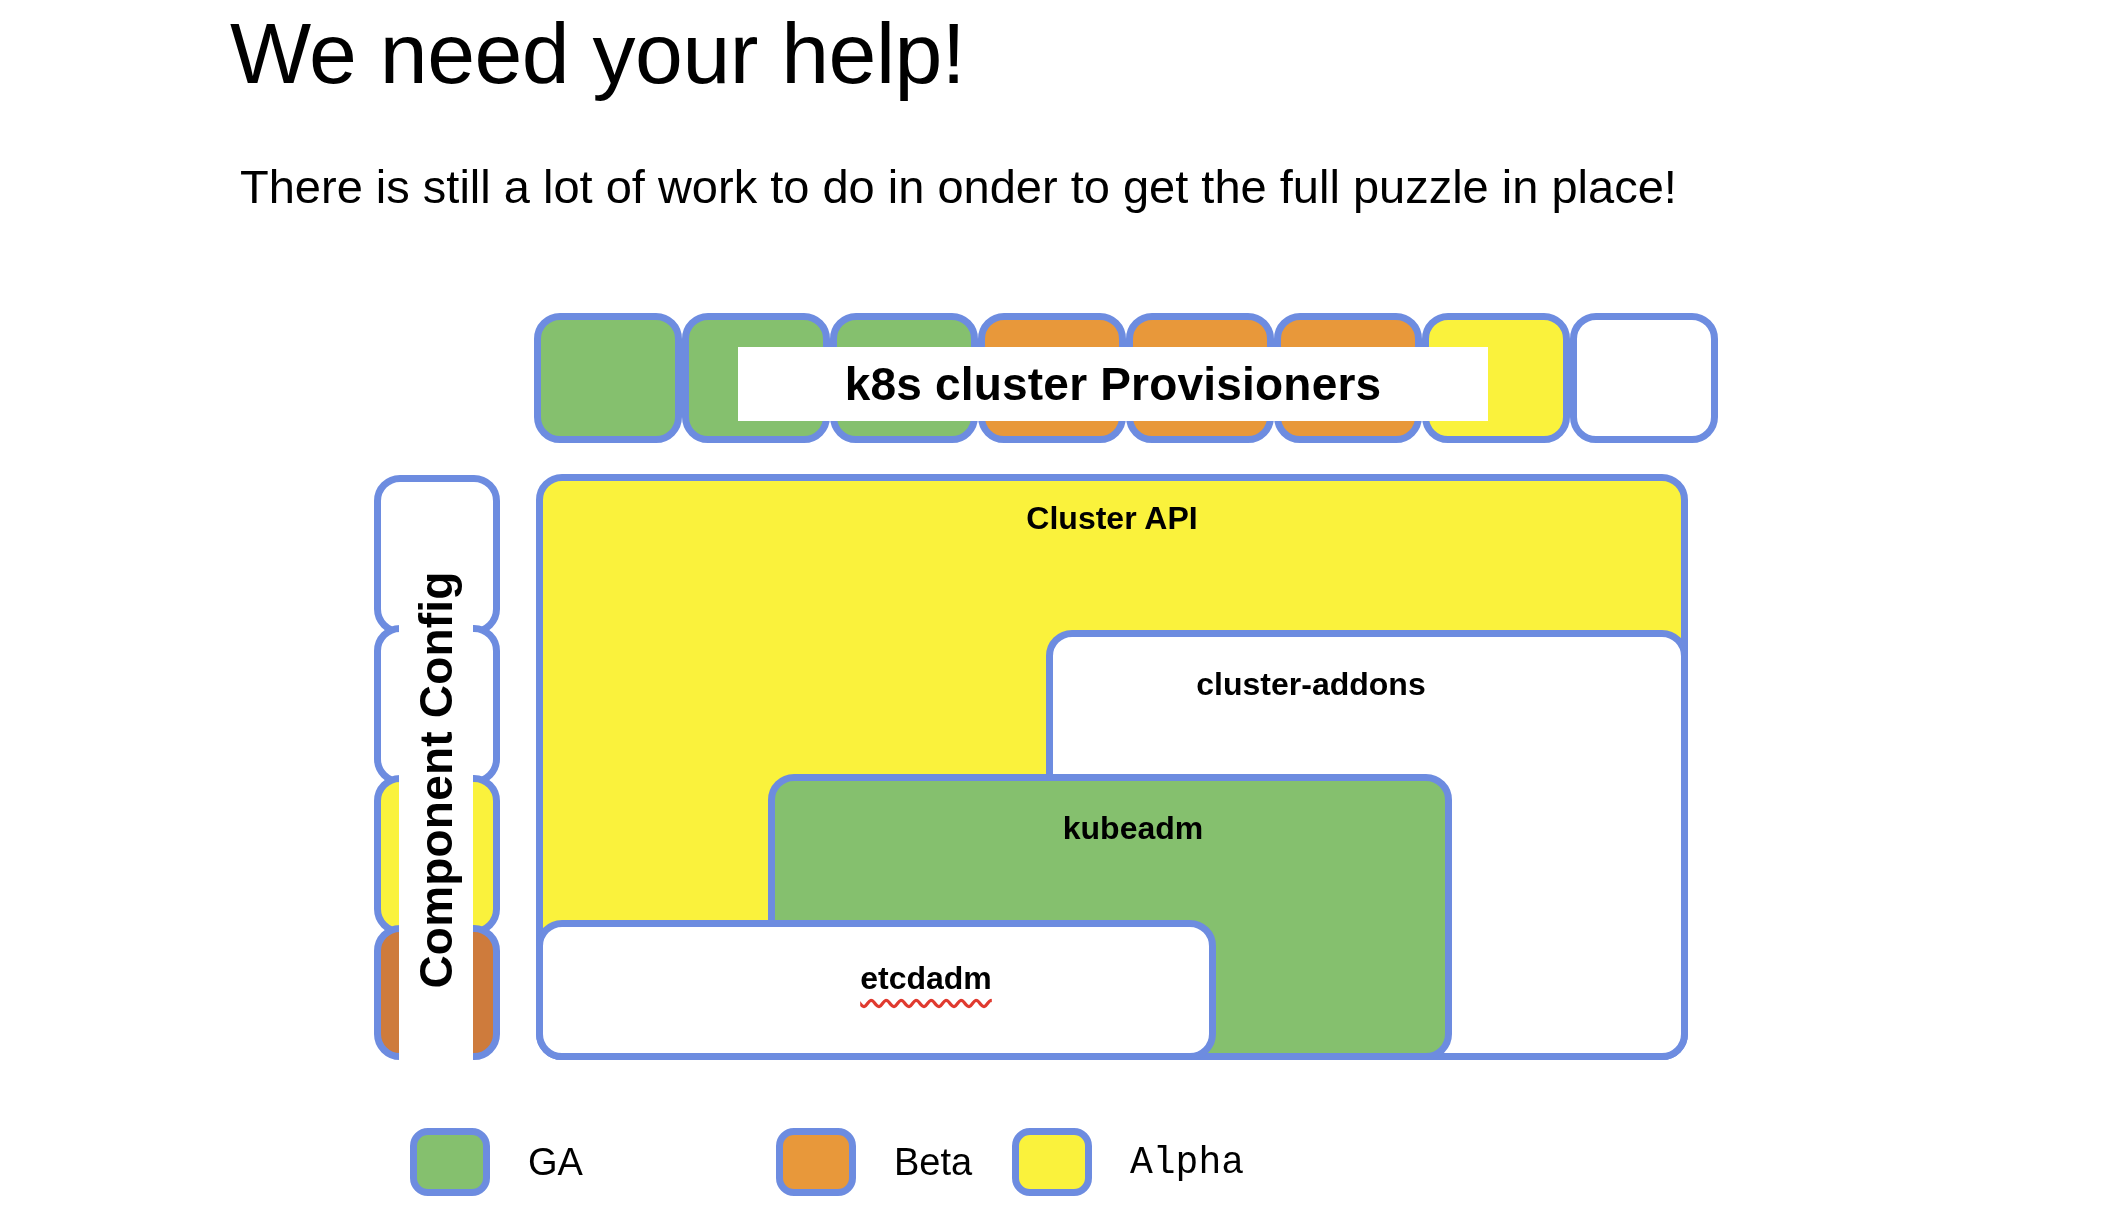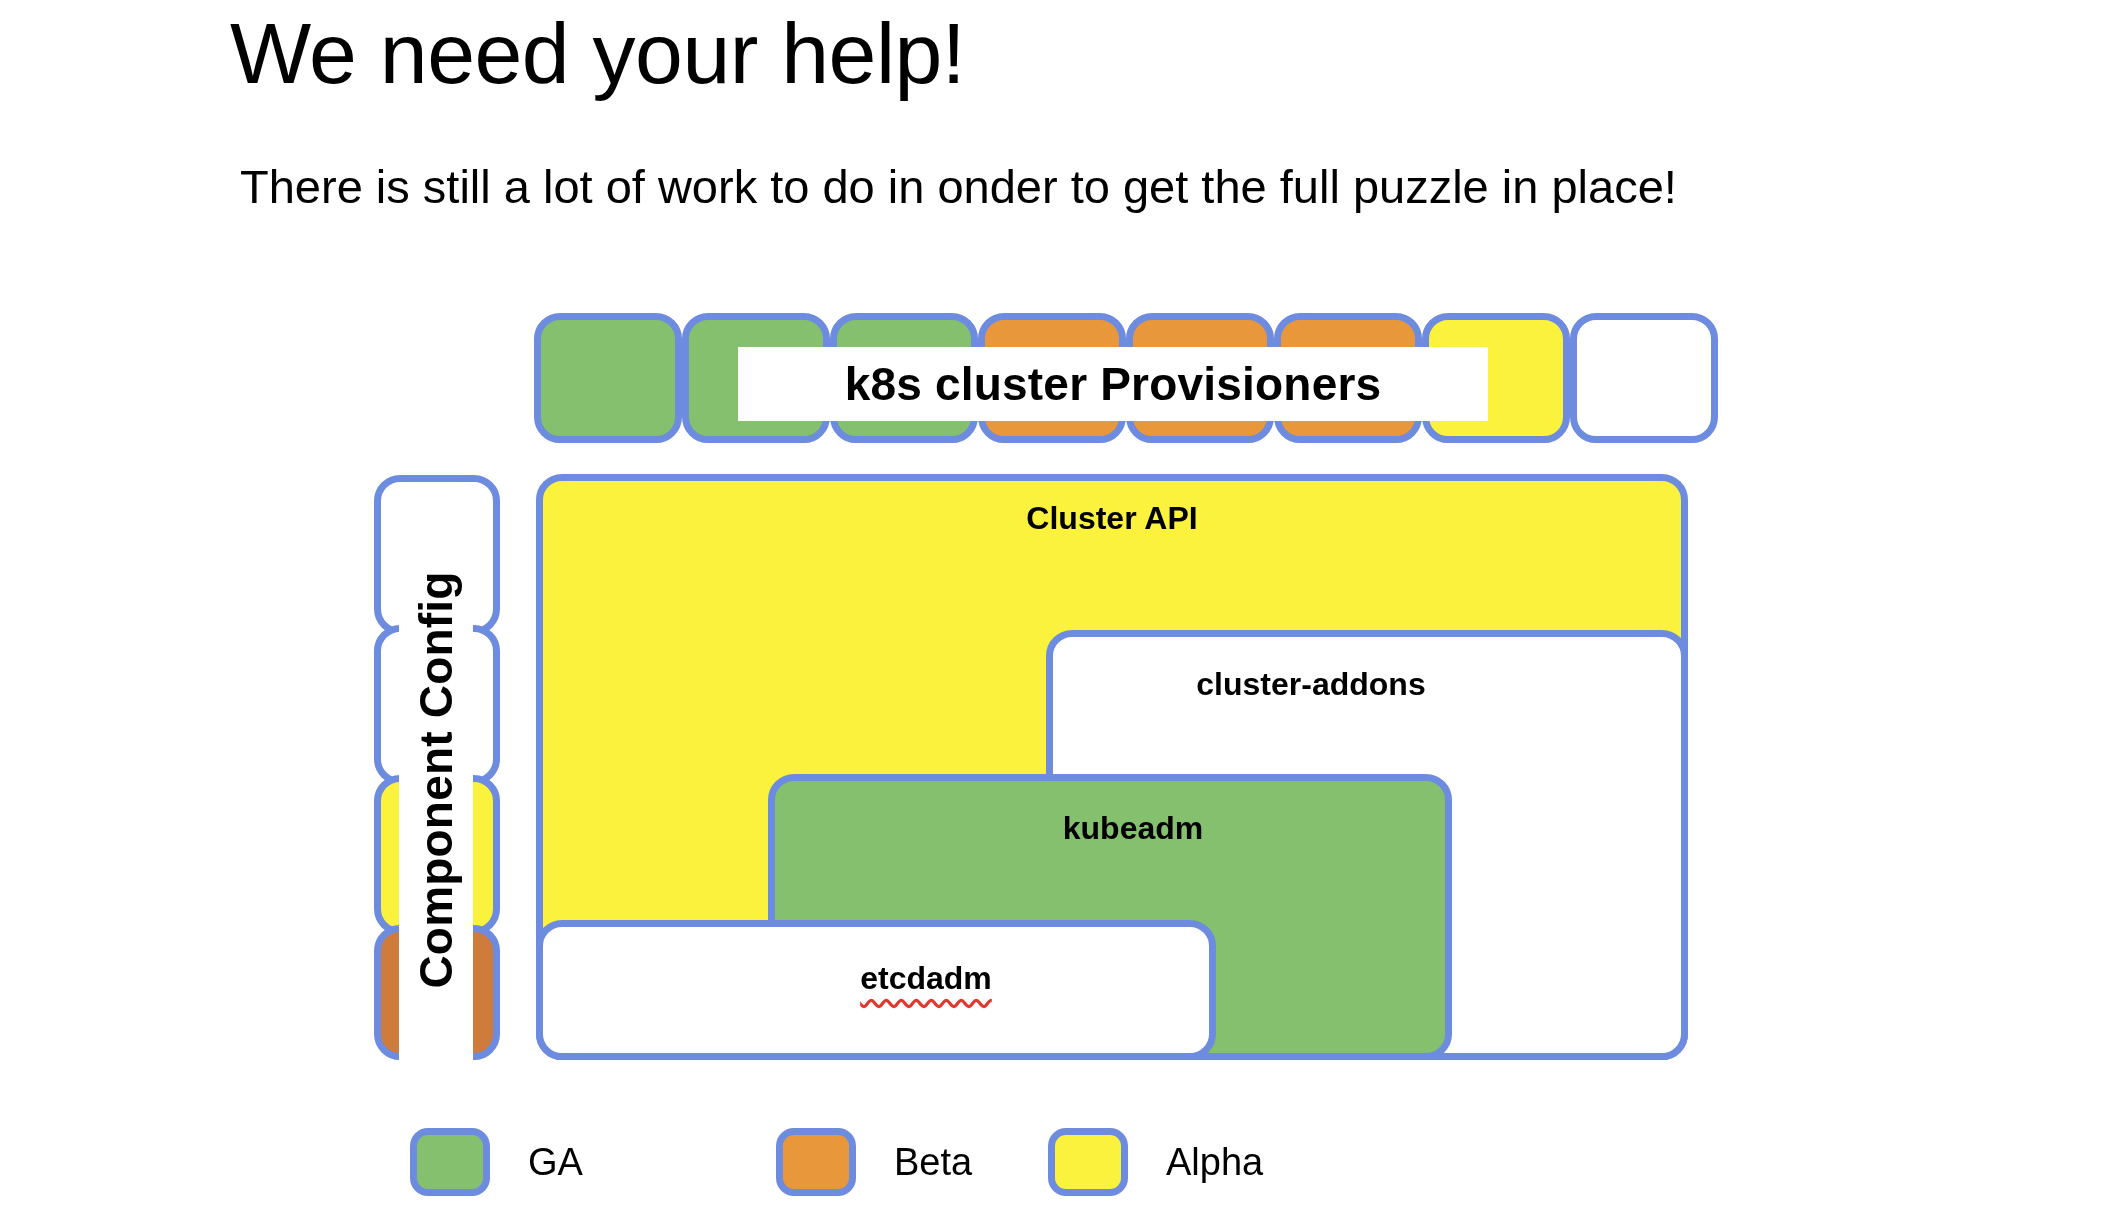--- a/index.html
+++ b/index.html
@@ -189,18 +189,18 @@
   <div class="legend-item" style="left:410px;">
     <div class="legend-swatch ga"></div>
     <div class="legend-text">GA</div>
   </div>
 
   <div class="legend-item" style="left:776px;">
     <div class="legend-swatch beta"></div>
     <div class="legend-text">Beta</div>
   </div>
 
-  <div class="legend-item" style="left:1048px;">
+  <div class="legend-item" style="left:1012px;font-family:Liberation Mono, monospace;">
     <div class="legend-swatch alpha"></div>
     <div class="legend-text">Alpha</div>
   </div>
 
 </div>
 
 </body></html>

